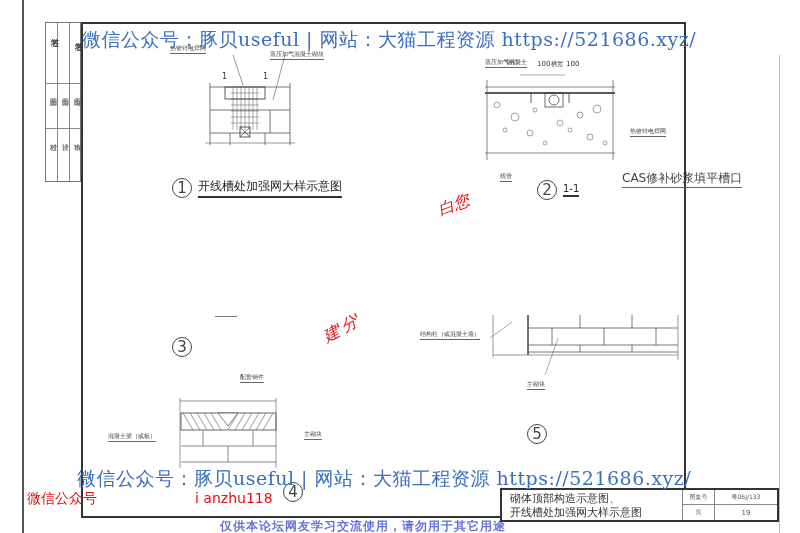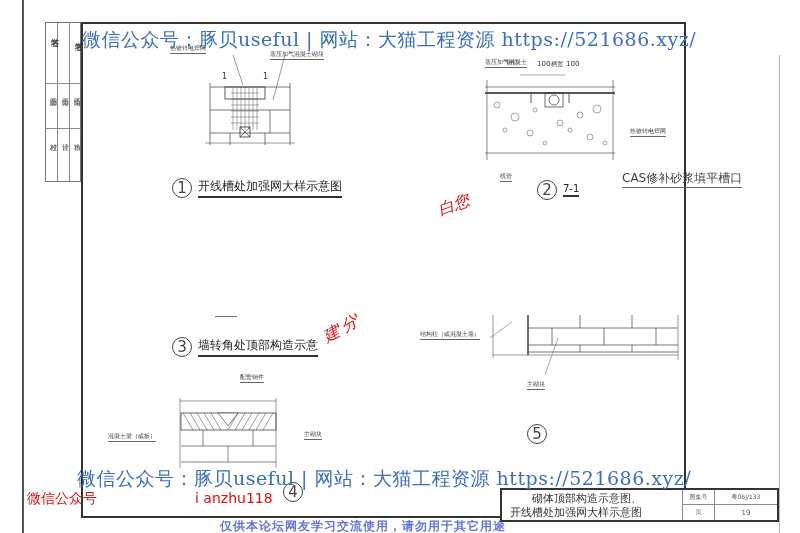--- a/index.html
+++ b/index.html
@@ -13,21 +13,21 @@
   .side-row { position:absolute; left:0; width:36px; height:1px; background:#888; }
   .side-text { position:absolute; font-size:7px; color:#666; writing-mode:vertical-rl; }
   .wm { position:absolute; color:#3a6fc0; font-family:"DejaVu Serif", serif; font-size:19px; white-space:nowrap; letter-spacing:0.5px; }
   .wm-bottom { position:absolute; color:#3a4fd0; font-size:12px; font-weight:bold; white-space:nowrap; letter-spacing:1px; opacity:0.8; }
   .red { position:absolute; color:#e01010; white-space:nowrap; }
   .caption { position:absolute; display:flex; align-items:center; gap:6px; }
   .circle-num { width:20px; height:20px; border:1.5px solid #444; border-radius:50%; display:flex; align-items:center; justify-content:center; font-size:15px; color:#444; box-sizing:border-box; }
   .cap-text { font-size:12px; color:#222; border-bottom:2px solid #333; padding-bottom:1px; white-space:nowrap; }
   .label { position:absolute; font-size:6px; color:#444; white-space:nowrap; border-bottom:1px solid #666; }
   .title-block { position:absolute; left:500px; top:488px; width:279px; height:34px; border:2px solid #333; box-sizing:border-box; background:#fff; }
-  .tb-title { position:absolute; left:8px; top:2px; font-size:11px; color:#333; line-height:14px;text-align:right; }
+  .tb-title { position:absolute; left:8px; top:2px; font-size:11px; color:#333; line-height:14px; }
   .tb-cell { position:absolute; font-size:6px; color:#555; display:flex; align-items:center; justify-content:center; border-left:1px solid #888; box-sizing:border-box; }
   svg { position:absolute; overflow:visible; }
 </style>
 </head>
 <body>
 
 <div class="outer-line"></div>
 <div class="right-line"></div>
 
 <div class="side-table">
@@ -119,29 +119,28 @@
 <span class="label" style="left:506px;top:58px">钢钉</span>
 <span class="abs" style="left:537px;top:60px;font-size:7px;color:#333">100</span>
 <span class="abs" style="left:551px;top:60px;font-size:6px;color:#333">槽宽</span>
 <span class="abs" style="left:566px;top:60px;font-size:7px;color:#333">100</span>
 <span class="label" style="left:630px;top:127px">热镀锌电焊网</span>
 <span class="label" style="left:500px;top:172px">线管</span>
 <span class="label" style="left:622px;top:170px;font-size:12px">CAS修补砂浆填平槽口</span>
 
 <div class="caption" style="left:537px;top:180px">
   <span class="circle-num">2</span>
-  <span class="cap-text" style="font-size:10px">7-1</span>
+  <span class="cap-text" style="font-size:10px">1-1</span>
 </div>
 
 <span class="red" style="left:438px;top:195px;font-size:16px;transform:rotate(-20deg);font-style:italic">白您</span>
 <span class="red" style="left:322px;top:318px;font-size:16px;transform:rotate(-30deg);font-style:italic">建'分'</span>
 
 <div class="caption" style="left:172px;top:337px">
   <span class="circle-num">3</span>
-  <span class="cap-text">墙转角处顶部构造示意</span>
 </div>
 <div class="abs" style="left:215px;top:316px;width:22px;height:1px;background:#777"></div>
 
 <svg style="left:490px;top:310px" width="190" height="70">
   <line x1="38" y1="5" x2="38" y2="45" stroke="#222" stroke-width="1.3"></line>
   <line x1="38" y1="18" x2="188" y2="18" stroke="#555" stroke-width="0.8"></line>
   <line x1="38" y1="35" x2="188" y2="35" stroke="#555" stroke-width="0.8"></line>
   <line x1="38" y1="42" x2="188" y2="42" stroke="#555" stroke-width="0.8"></line>
   <line x1="62" y1="18" x2="62" y2="35" stroke="#555" stroke-width="0.8"></line>
   <line x1="114" y1="18" x2="114" y2="35" stroke="#555" stroke-width="0.8"></line>

